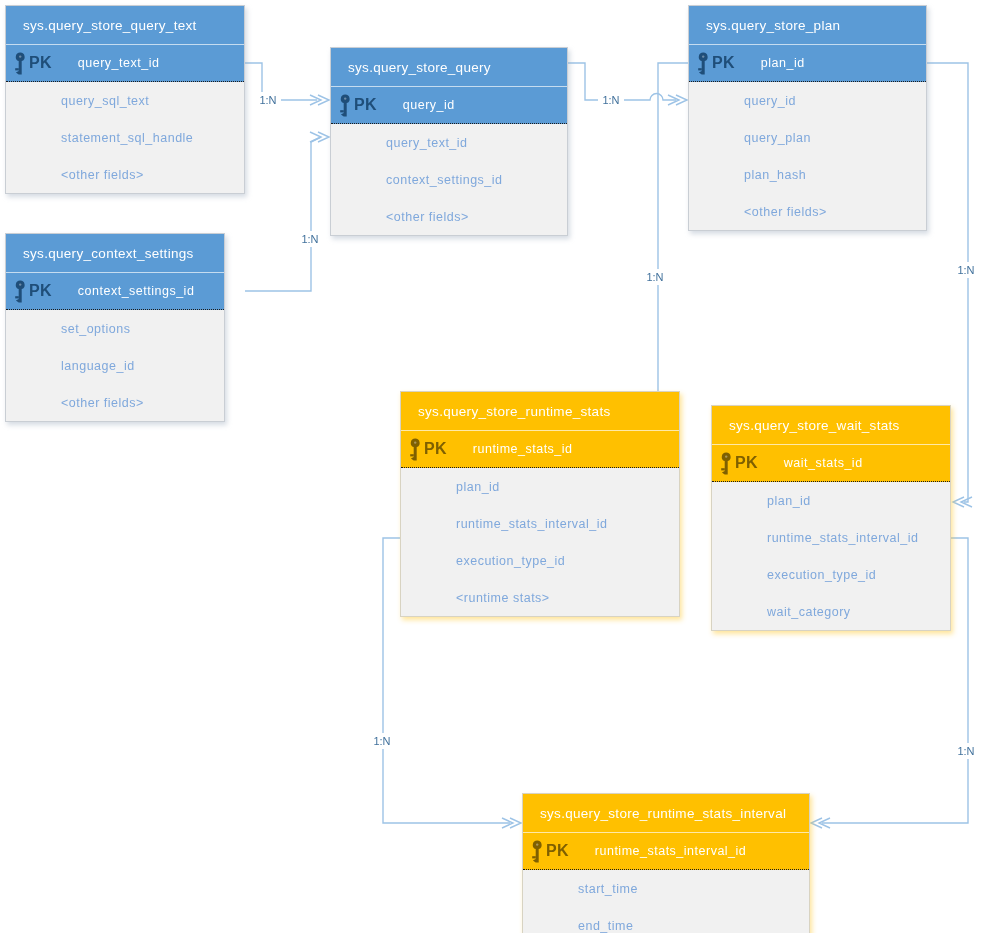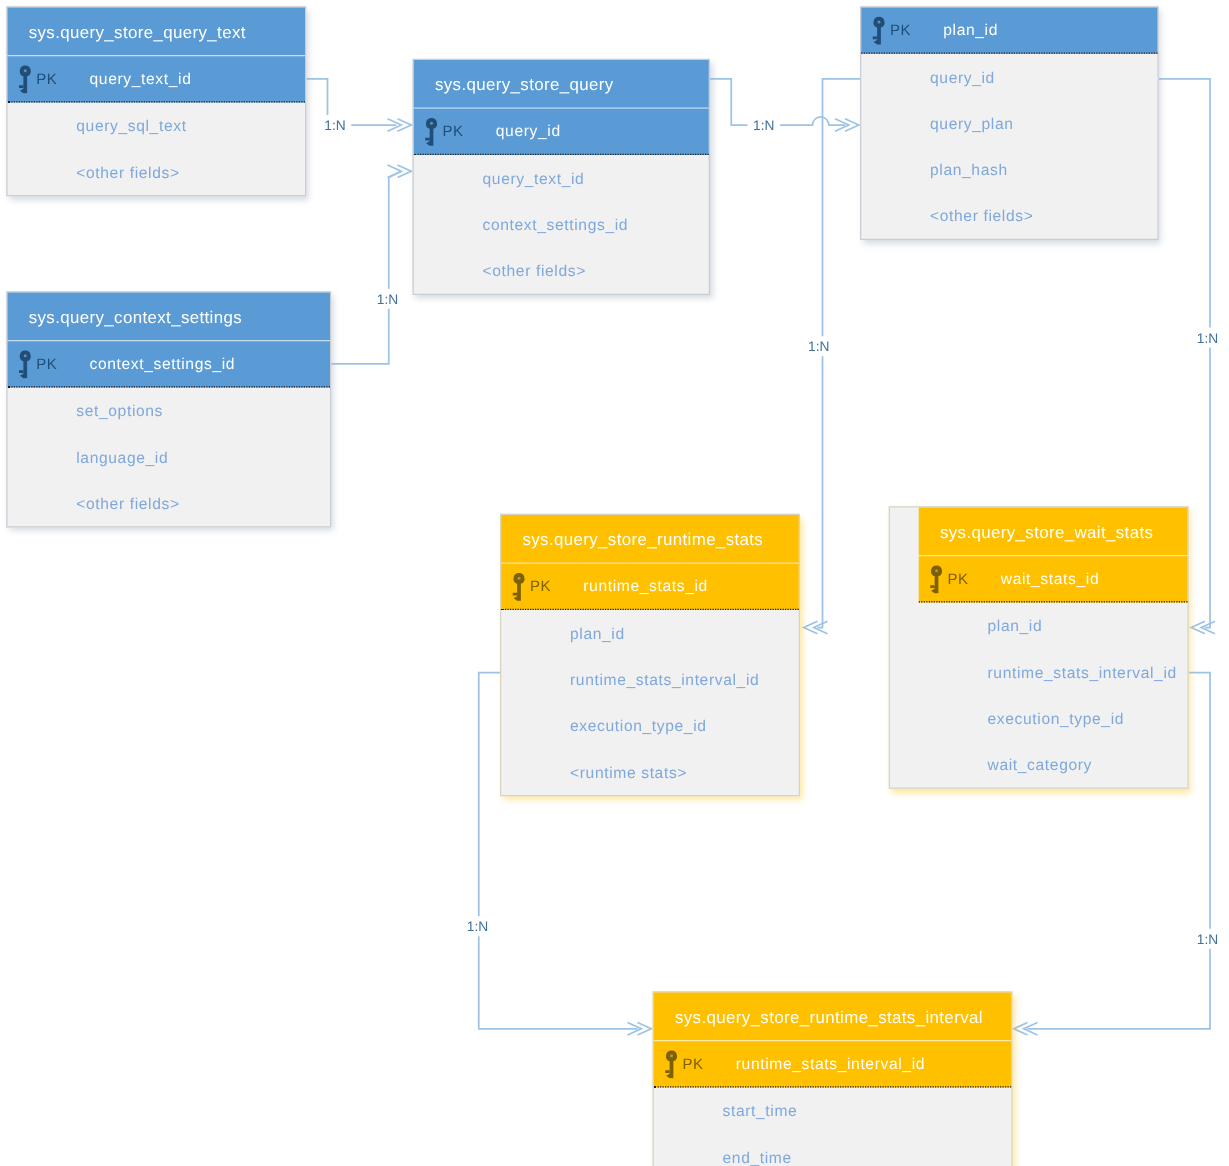--- a/index.html
+++ b/index.html
@@ -13,30 +13,30 @@
   .tbl-header{height:39px;display:flex;align-items:center;padding:0 8px 0 17px;
               border-bottom:1px solid rgba(255,255,255,.65);box-sizing:border-box;
               color:#fff;font-size:13.5px;letter-spacing:.3px;white-space:nowrap;overflow:hidden;text-align:right;}
   .blue .tbl-header,.blue .pk-row{background:#5B9BD5;}
   .orange .tbl-header,.orange .pk-row{background:#FFC000;}
   .row{height:37px;display:flex;align-items:center;box-sizing:border-box;white-space:nowrap;}
   .pk-row{border-bottom:1px dotted #1c1c1c;padding-left:8px;}
   .pk-icon{display:flex;align-items:center;margin-right:2px;}
   .blue .pk-icon,.blue .pk-label{color:#1F4E79;}
   .orange .pk-icon,.orange .pk-label{color:#7F6000;}
-  .pk-label{font-size:12px;letter-spacing:.3px;}
+  .pk-label{font-size:16px;letter-spacing:.3px;font-weight:bold;}
   .pk-field{color:#fff;font-size:12.5px;letter-spacing:.5px;margin-left:26px;}
   .field-row span{color:#7FA8DC;font-size:12.5px;letter-spacing:.5px;padding-left:55px;text-align:right;}
   
   #t-query_text{left:5px;top:5px;width:240px;}
   #t-query{left:330px;top:5px;width:238px;margin-top:42px;}
   #t-plan{left:688px;top:5px;width:239px;}
-  #t-context{left:5px;top:233px;width:260px;}
-  #t-runtime{left:400px;top:411px;width:240px;}
-  #t-wait{left:711px;top:405px;width:240px;padding-left:23px;}
+  #t-context{left:5px;top:233px;width:220px;}
+  #t-runtime{left:400px;top:391px;width:280px;}
+  #t-wait{left:711px;top:405px;width:240px;}
   #t-interval{left:522px;top:765px;width:288px;margin-top:28px;}
   .wires path, .wires polyline{stroke:#9DC3E6;stroke-width:1.4;fill:none;}
   .wires text{fill:#41719C;font-size:11px;font-family:"Liberation Sans",sans-serif;}
   .wires rect{fill:#ffffff;}
 </style>
 </head>
 <body>
 
 <div class="canvas">
 
@@ -104,20 +104,23 @@
             <circle cx="6.2" cy="4.6" r="1.2" fill="#ffffff" opacity="0.35"></circle>
           </svg>
         </span>
         <span class="pk-label">PK</span>
         <span class="pk-field">query_text_id</span>
       </div>
       <div class="row field-row">
         <span>query_sql_text</span>
       </div>
       <div class="row field-row">
+        <span>statement_sql_handle</span>
+      </div>
+      <div class="row field-row">
         <span>&lt;other fields&gt;</span>
       </div>
     </div>
   <div id="t-query" class="erd-table blue">
       <div class="tbl-header">
         <span>sys.query_store_query</span>
       </div>
       <div class="row pk-row">
         <span class="pk-icon">
           <svg width="13" height="23" viewBox="0 0 13 23">
@@ -133,20 +136,23 @@
         <span>query_text_id</span>
       </div>
       <div class="row field-row">
         <span>context_settings_id</span>
       </div>
       <div class="row field-row">
         <span>&lt;other fields&gt;</span>
       </div>
     </div>
   <div id="t-plan" class="erd-table blue">
+      <div class="tbl-header">
+        <span>sys.query_store_plan</span>
+      </div>
       <div class="row pk-row">
         <span class="pk-icon">
           <svg width="13" height="23" viewBox="0 0 13 23">
             <path fill="currentColor" d="M6.2 0.5a4.4 4.4 0 0 0-1.5 8.55V19l-2.8 1.6 2.8 1.9h3V9.05A4.4 4.4 0 0 0 6.2 0.5z"></path>
             <rect x="1.2" y="16.2" width="3.6" height="2.2" fill="currentColor"></rect>
             <circle cx="6.2" cy="4.6" r="1.2" fill="#ffffff" opacity="0.35"></circle>
           </svg>
         </span>
         <span class="pk-label">PK</span>
         <span class="pk-field">plan_id</span>

